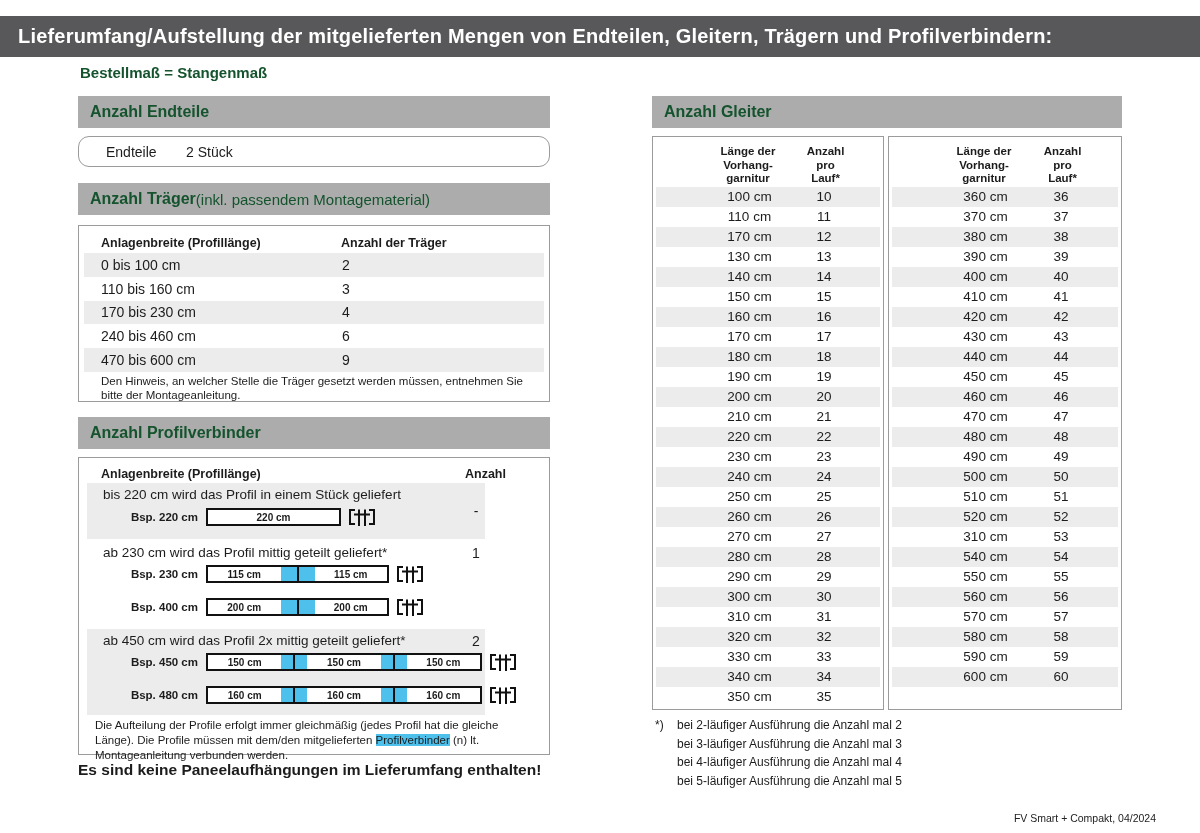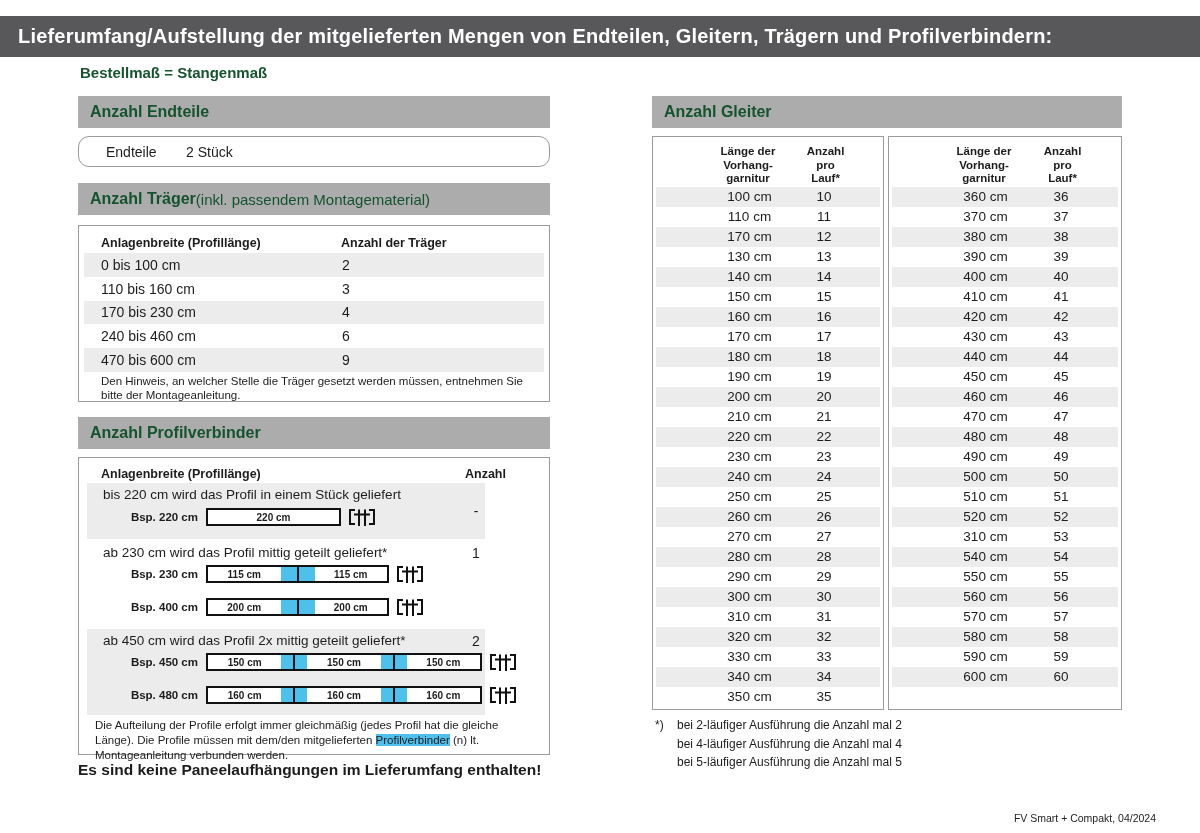--- a/index.html
+++ b/index.html
@@ -443,20 +443,21 @@
           <div class="gc1">600 cm</div>
           <div class="gc2">60</div>
         </div>
       </div>
   </div>
 
   <div id="footnotes">
     <span class="mark">*)</span>
     <div id="fnlines">
         <div class="fl">bei 2-läufiger Ausführung die Anzahl mal 2</div>
+        <div class="fl">bei 3-läufiger Ausführung die Anzahl mal 3</div>
         <div class="fl">bei 4-läufiger Ausführung die Anzahl mal 4</div>
         <div class="fl">bei 5-läufiger Ausführung die Anzahl mal 5</div>
       </div>
   </div>
 
   <div id="doc-footer">FV Smart + Compakt, 04/2024</div>
 
 </div>
 
 </body></html>

